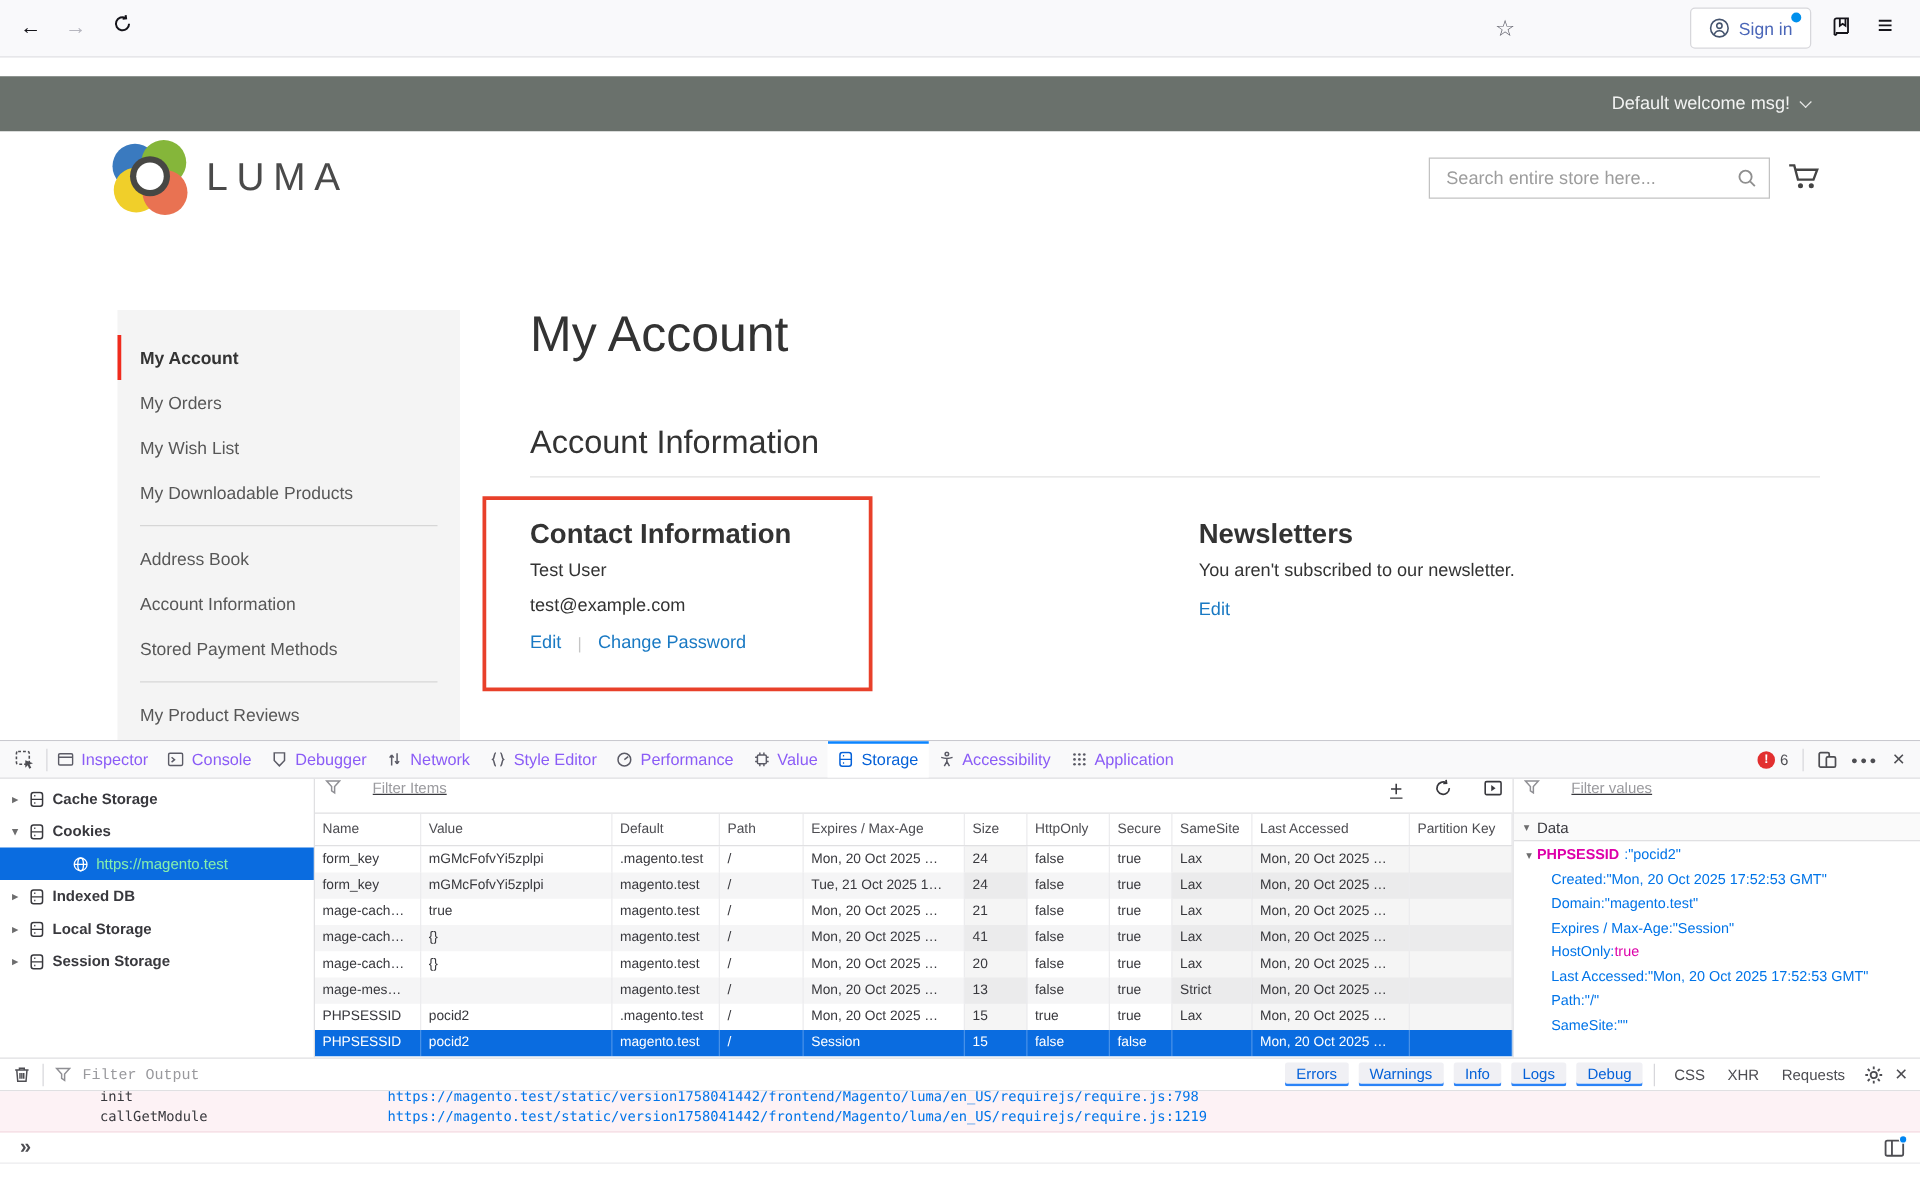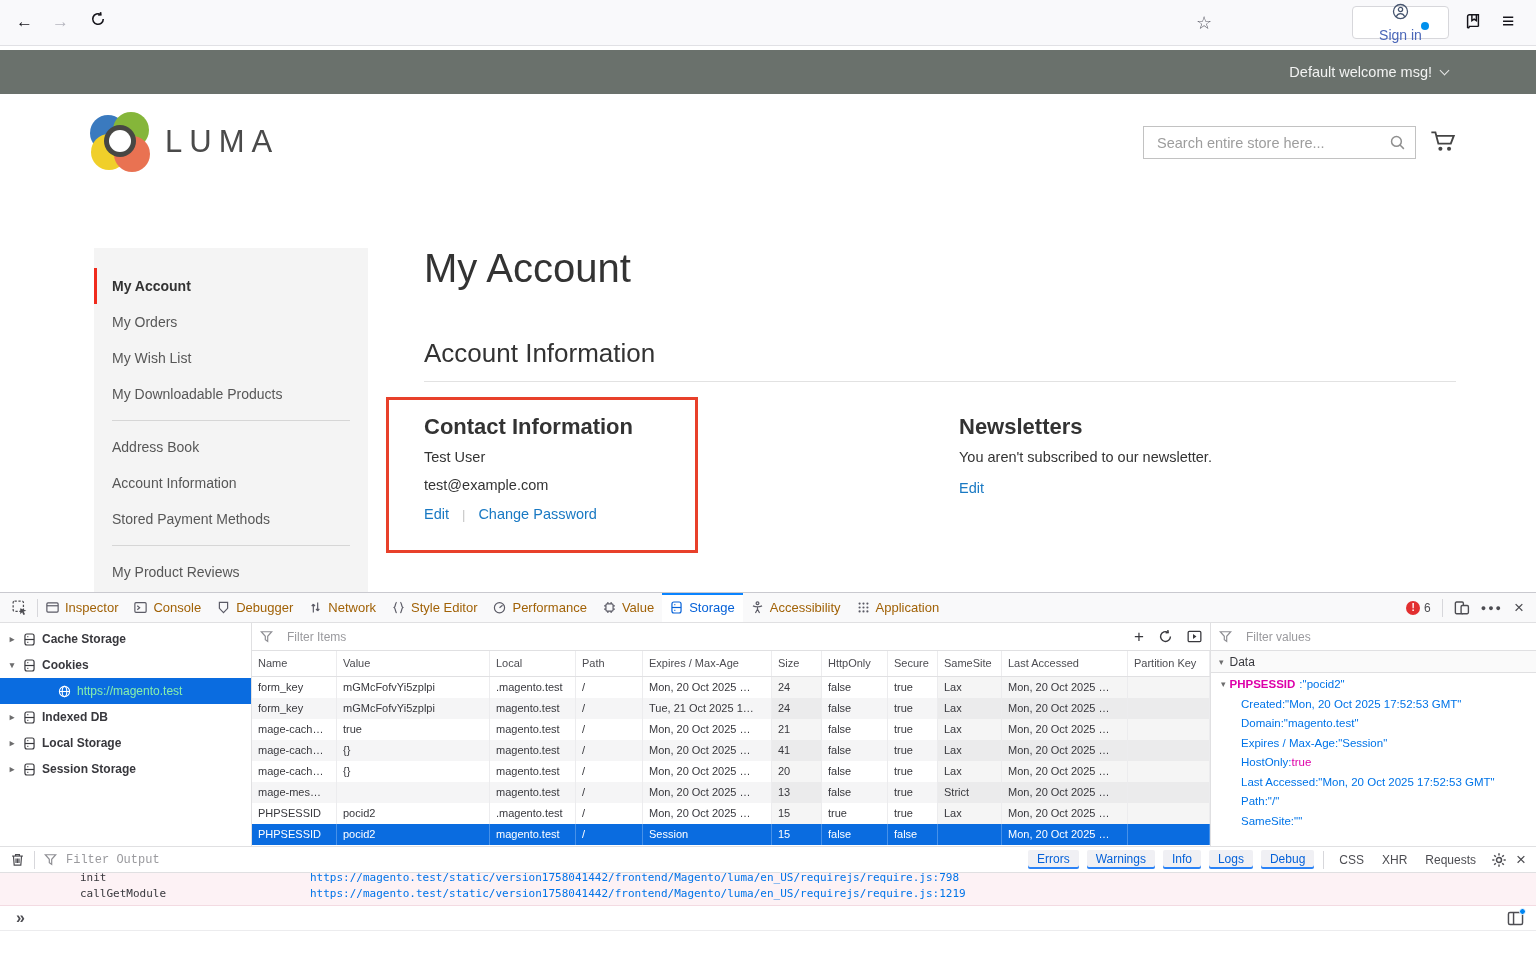--- a/index.html
+++ b/index.html
@@ -12,29 +12,29 @@
   #stage{position:relative;width:1536px;height:954px;background:#fff;overflow:hidden;}
   svg{display:block;}
 
   
   .browser-bar{position:absolute;left:0;top:0;width:1536px;height:46px;background:#f9f9fb;border-bottom:1px solid #e1e1e5;}
   .nav-ic{position:absolute;top:12px;font-size:17px;color:#15141a;cursor:default;}
   .nav-ic.disabled{color:#b6b6bf;}
   .urlbar{position:absolute;left:240px;top:7px;width:930px;height:32px;background:#f0f0f4;border-radius:6px;display:flex;align-items:center;padding:0 12px;gap:9px;}
   .urlbar .host{font-size:15px;color:#15141a;}
   .urlbar .path{font-size:15px;color:#6b6b78;}
-  .signin-btn{position:absolute;left:1352px;top:6px;width:97px;height:33px;border:1px solid #d7d7db;border-radius:4px;background:#fff;display:flex;align-items:center;justify-content:center;gap:7px;color:#45546e;flex-direction:column;}
+  .signin-btn{position:absolute;left:1352px;top:6px;width:97px;height:33px;border:1px solid #d7d7db;border-radius:4px;background:#fff;display:flex;align-items:center;justify-content:center;gap:7px;color:#45546e;}
   .signin-btn .lbl{font-size:14px;color:#4a66b8;position:relative;}
   .signin-btn .dot{position:absolute;right:-7px;top:-5px;width:8px;height:8px;border-radius:50%;background:#0090ed;}
   .star{position:absolute;left:1196px;top:12px;font-size:18px;color:#5b5b66;}
   .libraryic{position:absolute;left:1464px;top:13px;color:#15141a;}
   .burger{position:absolute;left:1502px;top:9px;font-size:21px;color:#15141a;}
 
   
-  .welcome{position:absolute;left:0;top:50px;width:1536px;height:44px;background:var(--welcome-bg);display:flex;align-items:center;justify-content:flex-end;padding-right:88px;gap:9px;}
+  .welcome{position:absolute;left:0;top:61px;width:1536px;height:44px;background:var(--welcome-bg);display:flex;align-items:center;justify-content:flex-end;padding-right:88px;gap:9px;}
   .welcome span{color:#f2f3f2;font-size:14.5px;}
   .chev{width:7px;height:7px;border-right:1.6px solid #e7e8e7;border-bottom:1.6px solid #e7e8e7;transform:rotate(45deg);margin-top:-4px;}
 
   
   .luma-logo{position:absolute;left:90px;top:112px;width:60px;height:60px;}
   .petal{position:absolute;width:36px;height:36px;border-radius:50%;}
   .p-blue{left:0;top:3px;background:#3a7abf;}
   .p-green{right:1px;top:0;background:#85b63a;}
   .p-yellow{left:1px;bottom:2px;background:#f0cf2a;}
   .p-red{right:0;bottom:0;background:#e97252;}
@@ -60,21 +60,21 @@
   .blk-text{position:absolute;font-size:14.5px;color:#333;}
   .link{color:var(--link-blue);font-size:14.5px;text-decoration:none;cursor:pointer;}
   .links-row{position:absolute;display:flex;gap:13px;align-items:center;}
   .links-row .sep{color:#c5c5c5;font-size:13px;}
 
   
   .devtools{position:absolute;left:0;top:592px;width:1536px;height:362px;border-top:1px solid #c9c9cf;font-size:12px;color:#38383d;background:#fff;}
   .dt-toolbar{height:30px;background:#f9f9fa;border-bottom:1px solid #e0e0e2;display:flex;align-items:center;}
   .dt-pick{padding:0 9px 0 12px;color:#4d4d52;}
   .vsep{width:1px;height:18px;background:#d7d7db;}
-  .dt-tab{display:flex;align-items:center;gap:6px;height:100%;padding:0 8px;font-size:13px;color:#a16207;cursor:pointer;}
+  .dt-tab{display:flex;align-items:center;gap:6px;height:100%;padding:0 8px;font-size:13px;color:#8b5cf6;cursor:pointer;}
   .dt-tab .ic{color:#5b5b66;display:flex;}
   .dt-tab.active{color:var(--dt-blue);box-shadow:inset 0 2px 0 #0a84ff;background:#fff;}
   .dt-tab.active .ic{color:var(--dt-blue);}
   .dt-right{margin-left:auto;display:flex;align-items:center;gap:11px;padding-right:12px;}
   .err-badge{display:flex;align-items:center;gap:4px;}
   .err-badge .bub{width:14px;height:14px;border-radius:50%;background:#e22f2f;color:#fff;font-size:10px;font-weight:bold;display:flex;align-items:center;justify-content:center;}
   .err-badge .cnt{color:#4d4d52;font-size:12px;}
   .dt-ric{color:#4d4d52;display:flex;}
   .dots3{font-size:9px;letter-spacing:2px;color:#4d4d52;font-weight:bold;}
   .xclose{font-size:17px;color:#4d4d52;line-height:1;}
@@ -82,21 +82,21 @@
   .storage-wrap{position:relative;height:223px;display:flex;}
   .stree{width:252px;border-right:1px solid #e0e0e2;padding-top:3px;}
   .tree-row{height:26px;display:flex;align-items:center;gap:6px;padding-left:7px;font-weight:600;font-size:12px;color:#38383d;cursor:pointer;}
   .tree-row .tw{width:10px;font-size:9px;color:#6d6d6e;text-align:center;}
   .tree-row .tic{display:flex;color:#38383d;}
   .tree-row.child{padding-left:42px;font-weight:400;}
   .tree-row.selected{background:var(--sel-blue);color:#86efac;}
   .tree-row.selected .tic{color:#fff;}
 
   .smid{width:958px;display:flex;flex-direction:column;}
-  .filterbar{height:28px;border-bottom:1px solid #e0e0e2;display:flex;align-items:center;padding:0 8px;gap:14px;}
+  .filterbar{height:28px;border-bottom:1px solid #e0e0e2;display:flex;align-items:flex-start;padding:0 8px;gap:25px;text-decoration:underline;}
   .filterbar input{flex:1;border:0;outline:0;font-size:12px;color:#38383d;background:transparent;font-family:"Liberation Sans",sans-serif;}
   .filterbar input::placeholder{color:#9a9a9e;}
   .fbtn{color:#38383d;display:flex;align-items:center;cursor:pointer;}
   .plus{font-size:17px;line-height:1;color:#38383d;}
   .funnel{color:#8f8f94;display:flex;}
   .cgrid{display:grid;grid-template-columns:85px 153px 86px 67px 129px 50px 66px 50px 64px 126px 82px;}
   .thead{height:26px;border-bottom:1px solid #e0e0e2;}
   .thead .cell{font-size:11px;color:#4d4d52;line-height:25px;}
   .cell{padding:0 6px;border-right:1px solid #ececee;white-space:nowrap;overflow:hidden;}
   .trow{height:21px;}
@@ -440,21 +440,21 @@
           <span class="fbtn">
             <svg viewBox="0 0 13 13" width="15" height="15" fill="none" stroke="currentColor" stroke-width="1.1">
                 <rect x="1" y="2" width="11" height="9" rx="1"></rect>
                 <path d="M5.2 4.4 L8.2 6.5 L5.2 8.6 Z" fill="currentColor" stroke="none"></path>
               </svg>
           </span>
         </div>
         <div class="cgrid thead" id="thead">
             <div class="cell">Name</div>
             <div class="cell">Value</div>
-            <div class="cell">Local</div>
+            <div class="cell">Default</div>
             <div class="cell">Path</div>
             <div class="cell">Expires / Max-Age</div>
             <div class="cell">Size</div>
             <div class="cell">HttpOnly</div>
             <div class="cell">Secure</div>
             <div class="cell">SameSite</div>
             <div class="cell">Last Accessed</div>
             <div class="cell">Partition Key</div>
           </div>
         <div id="tbody">

